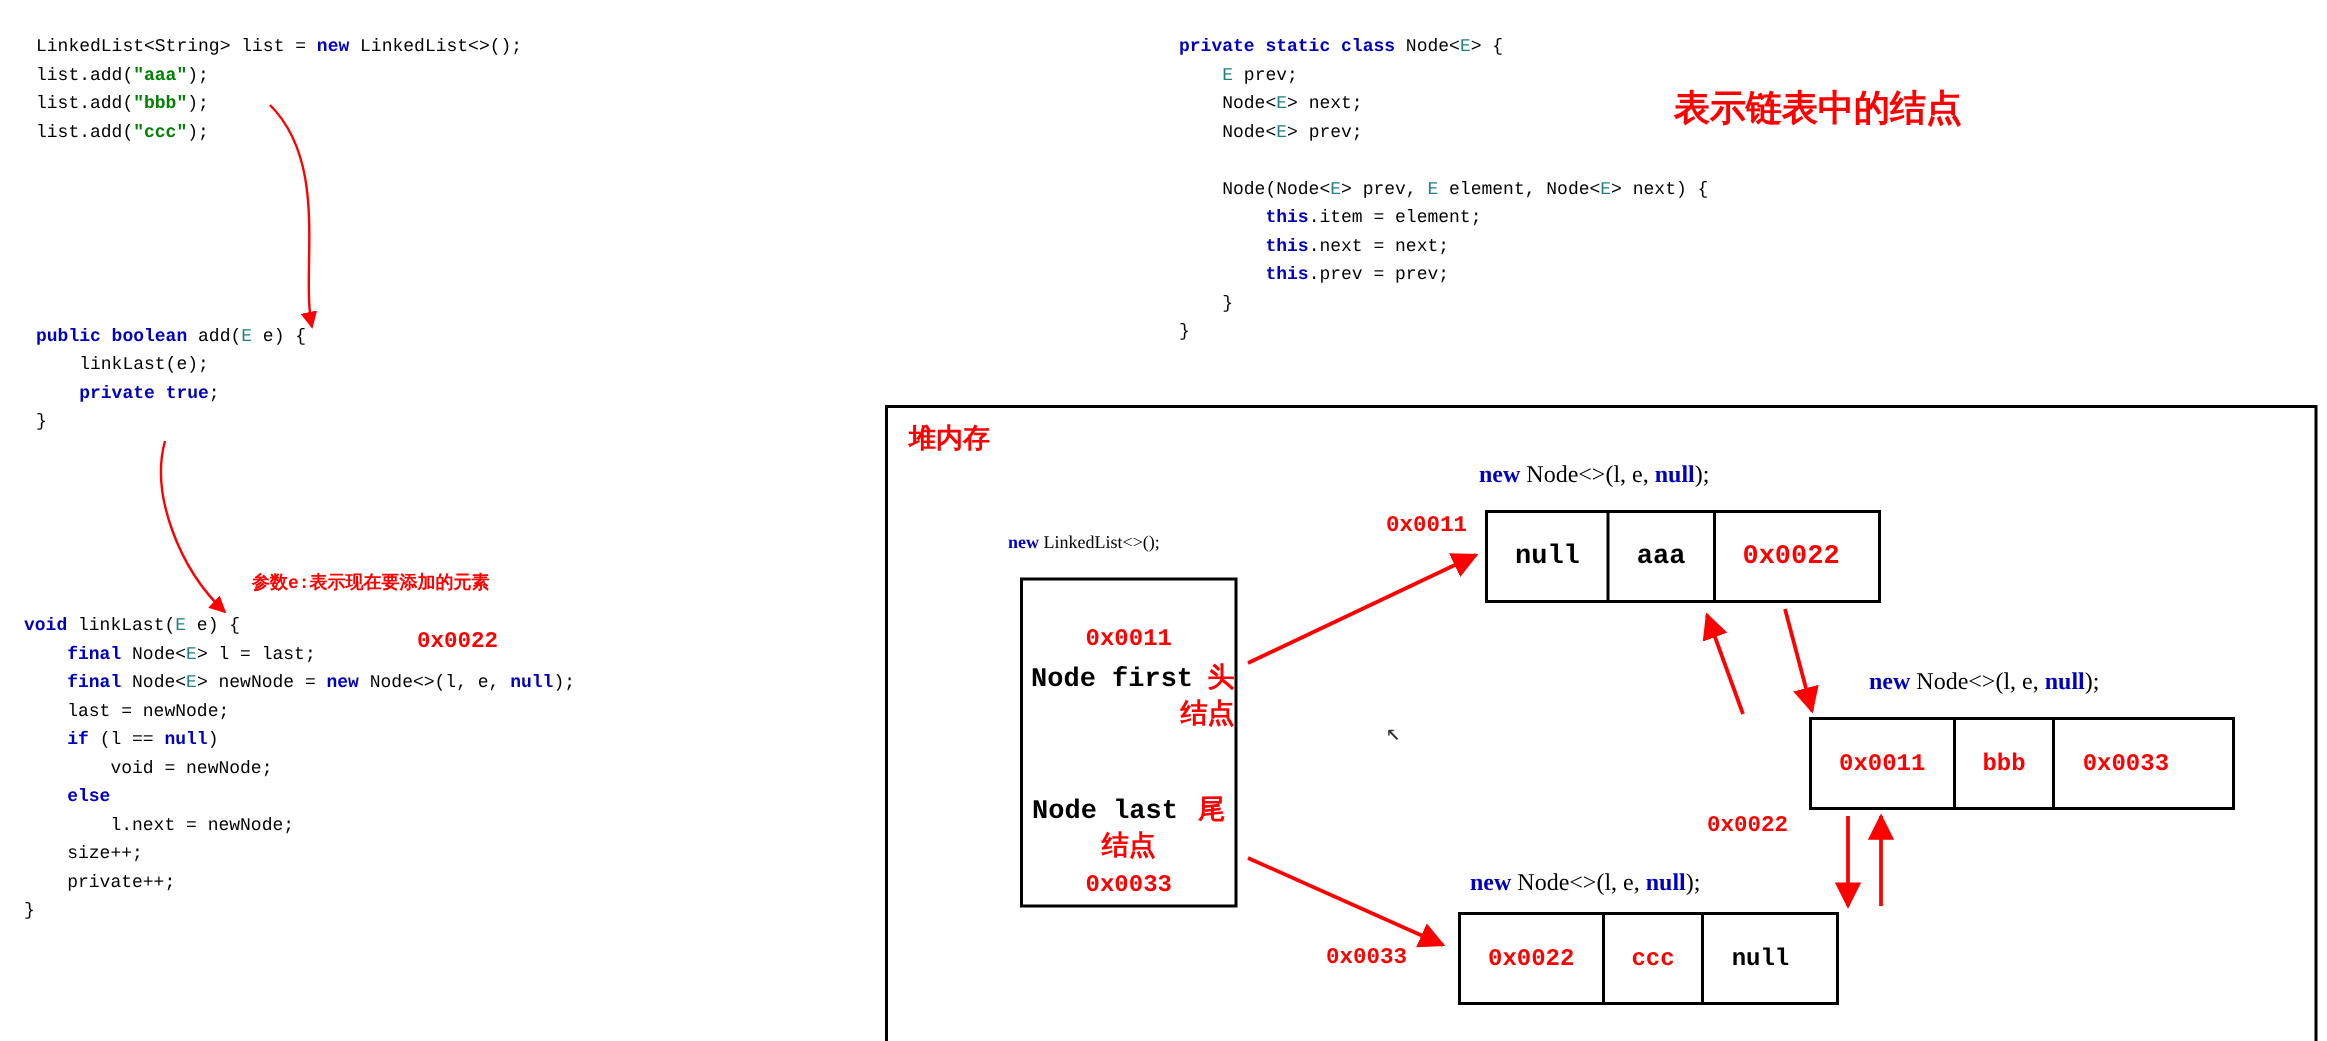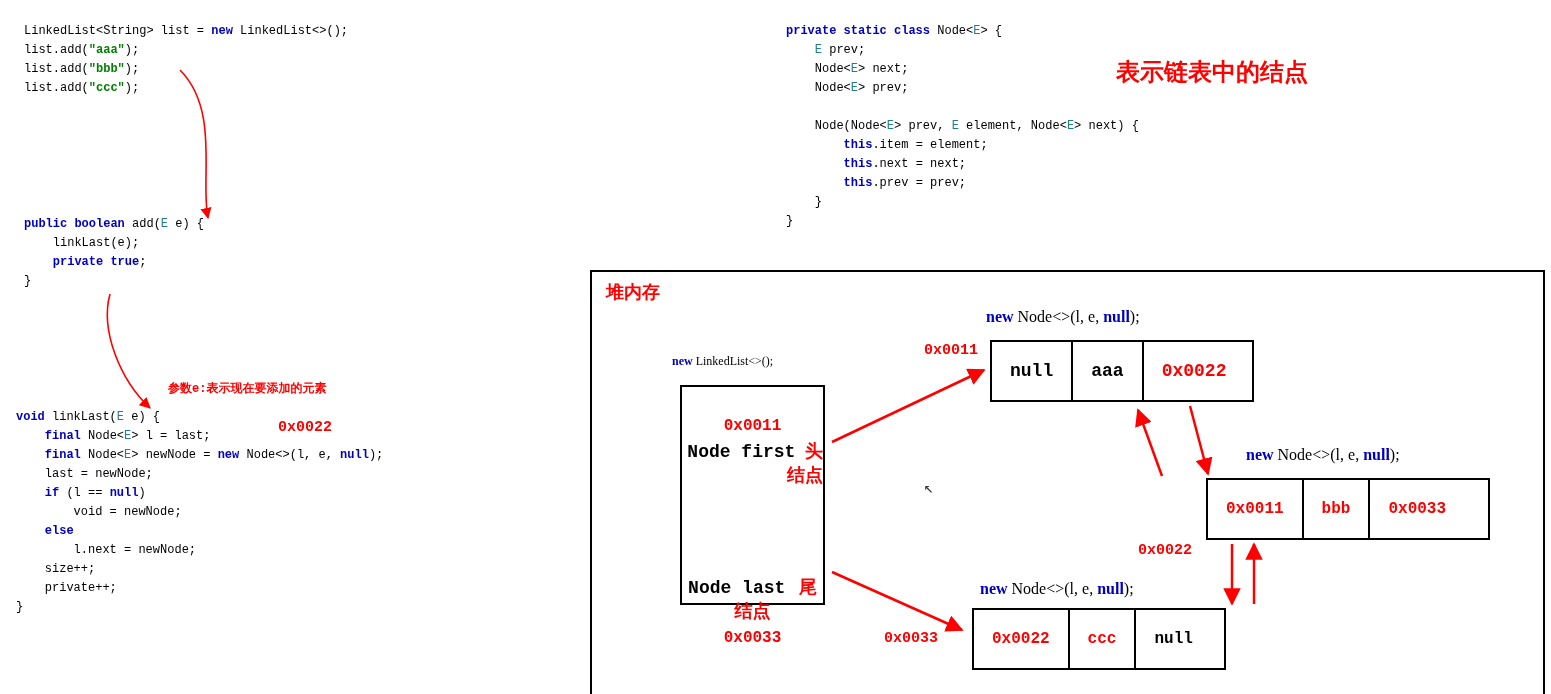--- a/index.html
+++ b/index.html
@@ -109,21 +109,21 @@
   <div class="abs" style="left:80px; top:82px; font-family:Consolas; font-size:12px;">
     <span class="kw">new</span><span> LinkedList&lt;&gt;();</span>
   </div>
 
   <div class="ll-box" style="left:88px; top:113px;">
     <div class="addr" style="margin-top:30px;">0x0011</div>
     <div style="margin-top:4px;text-align:right;">
       <span class="lbl">Node first</span>
       <span class="chn">头结点</span>
     </div>
-    <div style="margin-top:88px;">
+    <div style="margin-top:40px;">
       <span class="lbl">Node last</span>
       <span class="chn" style="margin-left:4px;">尾结点</span>
     </div>
     <div class="addr" style="margin-top:6px;">0x0033</div>
   </div>
 
   <div class="abs" style="left:394px; top:36px; font-family:Consolas; font-size:16px;">
     <span class="kw">new</span><span> Node&lt;&gt;(l, e, </span><span class="kw">null</span><span>);</span>
   </div>
   <div class="abs red" style="left:332px; top:70px; font-size:15px;">0x0011</div>

